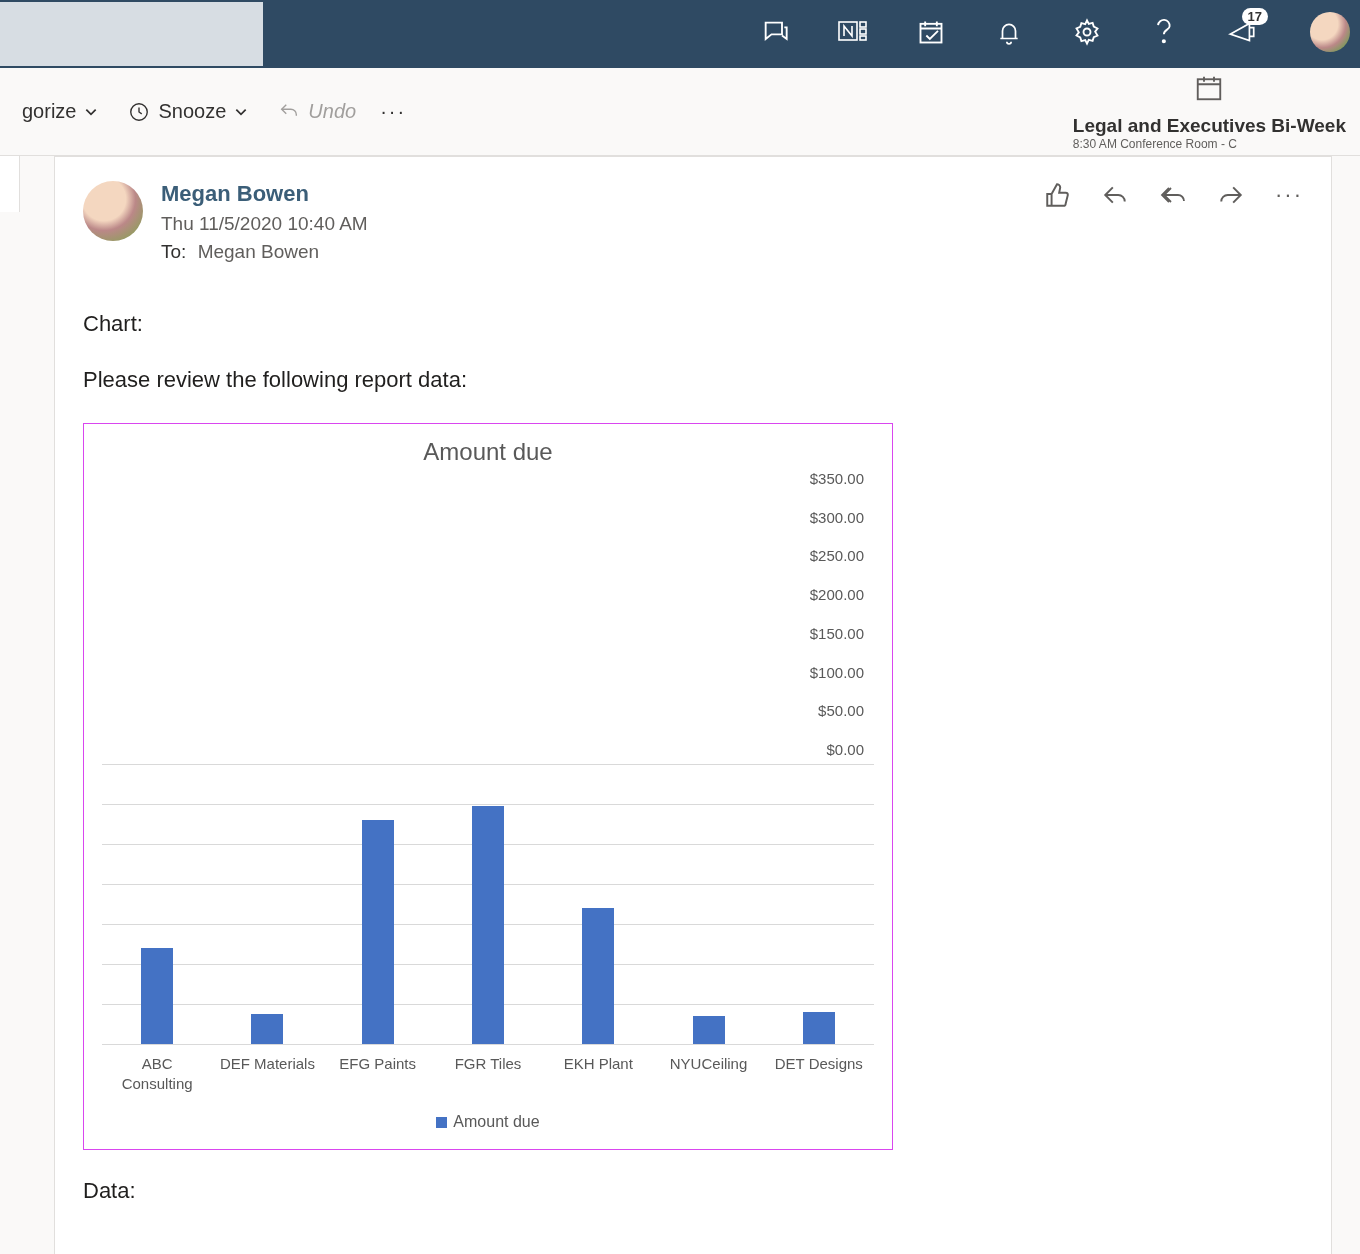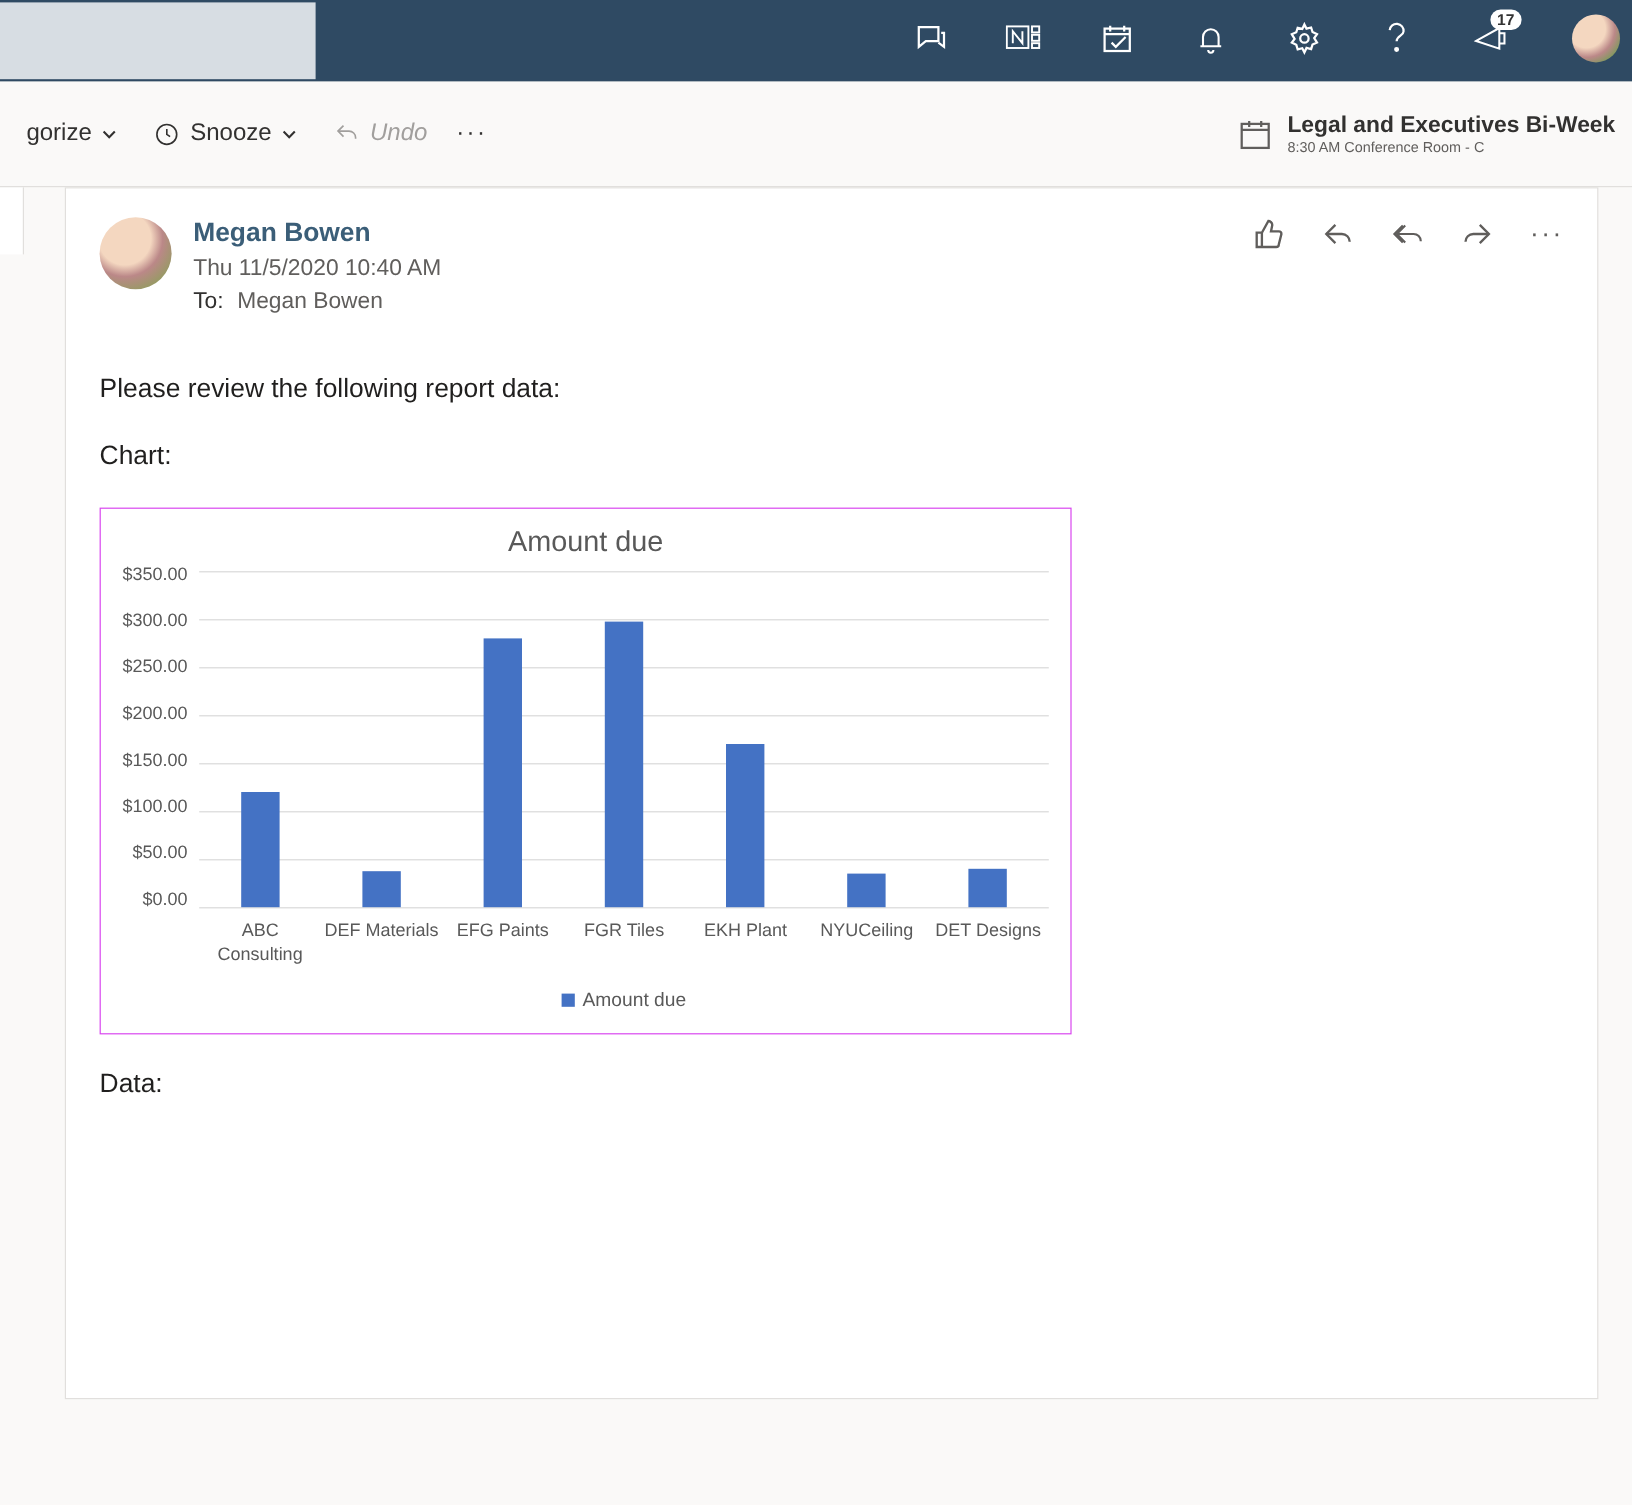--- a/index.html
+++ b/index.html
@@ -15,21 +15,21 @@
   .avatar-img { width: 40px; height: 40px; border-radius: 50%; background: radial-gradient(circle at 30% 30%, #f4d7c0 0 40%, #b88 60%, #4a3 100%); margin-left: 8px; margin-right: -10px; }
 
   
   .toolbar { height: 88px; background: #faf9f8; border-bottom: 1px solid #e1dfdd; display: flex; align-items: center; padding: 0 10px; color: #323130; position: relative; }
   .tb-btn { display: flex; align-items: center; gap: 8px; padding: 0 12px; height: 40px; cursor: pointer; font-size: 20px; color: #323130; text-align: center; }
   .tb-btn.disabled { color: #a19f9d; font-style: italic; }
   .tb-btn svg { stroke: currentColor; fill: none; stroke-width: 1.5; }
   .chev { width: 14px; height: 14px; display: inline-block; }
   .tb-sep { width: 6px; }
   .tb-spacer { flex: 1; }
-  .cal-peek { display: flex; align-items: center; gap: 12px; padding-right: 4px; }
+  .cal-peek { display: flex; align-items: center; gap: 12px; padding-right: 4px; flex-direction: column; }
   .cal-peek svg { stroke: #605e5c; fill: none; stroke-width: 1.5; }
   .cal-text .line1 { font-size: 19px; font-weight: 600; color: #323130; }
   .cal-text .line2 { font-size: 12px; color: #605e5c; }
   .left-sliver { width: 20px; height: 56px; background: #fff; border-right: 1px solid #e1dfdd; margin-top: 0px; }
   .subject { font-size: 30px; font-weight: 700; padding: 38px 0 24px 54px; color: #201f1e; }
 
   .reading-pane { background: #fff; border: 1px solid #e1dfdd; margin: 0 28px 0 34px; padding: 24px 28px 40px 28px; min-height: 1010px; }
   .msg-head { display: flex; align-items: flex-start; gap: 18px; }
   .sender-avatar { width: 60px; height: 60px; border-radius: 50%; background: radial-gradient(circle at 35% 30%, #f4d7c0 0 38%, #b88 55%, #7a4 100%); flex-shrink: 0; }
   .sender-block { flex: 1; }
@@ -42,21 +42,21 @@
   .msg-actions { display: flex; gap: 30px; align-items: center; color: #605e5c; }
   .msg-actions .ic { width: 28px; height: 28px; cursor: pointer; display: flex; align-items: center; justify-content: center; }
   .msg-actions .ic svg { stroke: #605e5c; fill: none; stroke-width: 1.8; }
 
   .body-text { font-size: 22px; color: #201f1e; margin-top: 48px; }
   .body-text p { margin-bottom: 30px; }
 
   
   .chart-frame { border: 1px solid #d946ef; margin-top: 6px; width: 810px; padding: 14px 18px 18px 18px; }
   .chart-title { text-align: center; font-size: 24px; color: #595959; margin-bottom: 10px; }
-  .plot { display: flex; }
+  .plot { display: flex; flex-direction: column; }
   .y-axis { display: flex; flex-direction: column; justify-content: space-between; height: 288px; text-align: right; padding-right: 10px; font-size: 15px; color: #595959; padding-top: 2px; }
   .y-axis div { line-height: 15px; transform: translateY(-7px); }
   .plot-inner { flex: 1; position: relative; }
   .grid { position: absolute; left: 0; right: 0; top: 0; height: 280px; }
   .gl { position: absolute; left: 0; right: 0; height: 1px; background: #d9d9d9; }
   .bars { position: absolute; left: 0; right: 0; top: 0; height: 280px; display: flex; justify-content: space-around; align-items: flex-end; }
   .bar { width: 32px; background: #4472c4; }
   .x-labels { display: flex; justify-content: space-around; margin-top: 10px; }
   .x-labels div { width: 96px; text-align: center; font-size: 15px; color: #595959; line-height: 1.3; }
   .legend { text-align: center; margin-top: 20px; font-size: 16px; color: #595959; }
@@ -200,22 +200,22 @@
               <svg viewBox="0 0 24 24" width="26" height="26">
                 <path d="M14 5l7 7-7 7"></path>
                 <path d="M21 12H9a6 6 0 00-6 6"></path>
               </svg>
             </div>
           <div class="ic ellipsis" style="font-size:22px;">···</div>
         </div>
       </div>
 
       <div class="body-text">
+        <p>Chart:</p>
         <p>Please review the following report data:</p>
-        <p>Chart:</p>
 
         <div class="chart-frame">
           <div class="chart-title">Amount due</div>
           <div class="plot">
             <div class="y-axis" id="y-axis">
                 <div>$350.00</div>
                 <div>$300.00</div>
                 <div>$250.00</div>
                 <div>$200.00</div>
                 <div>$150.00</div>

